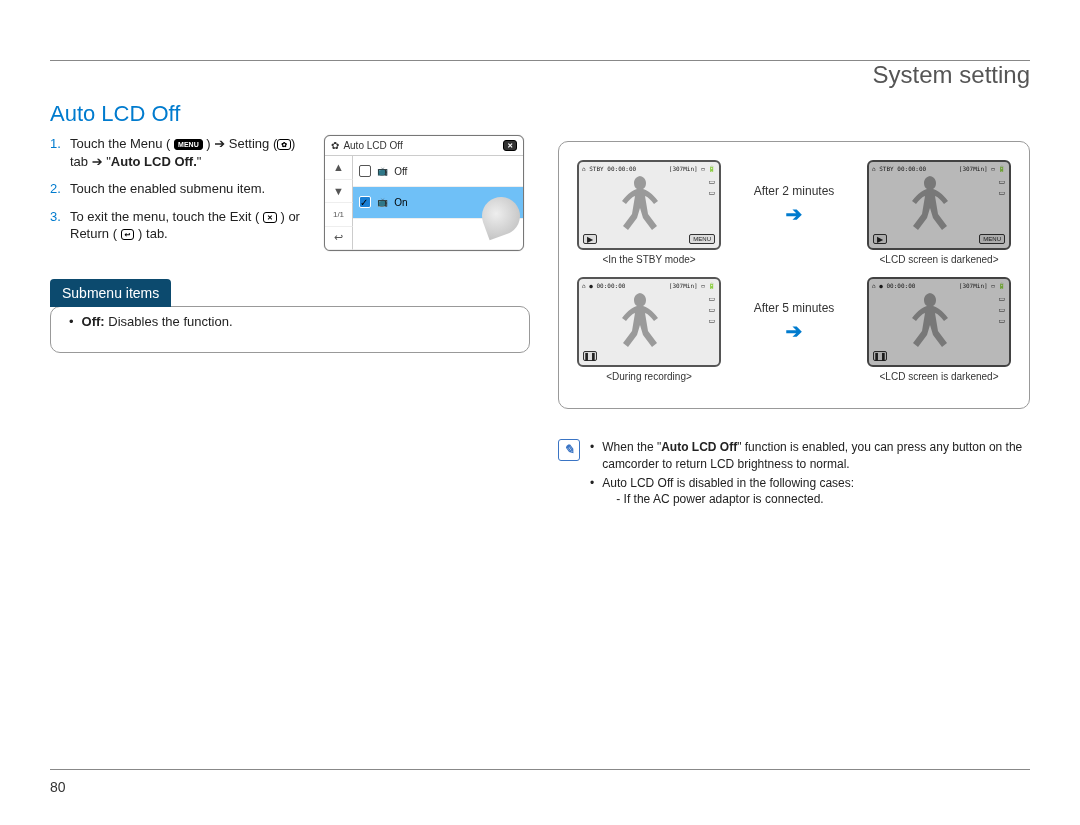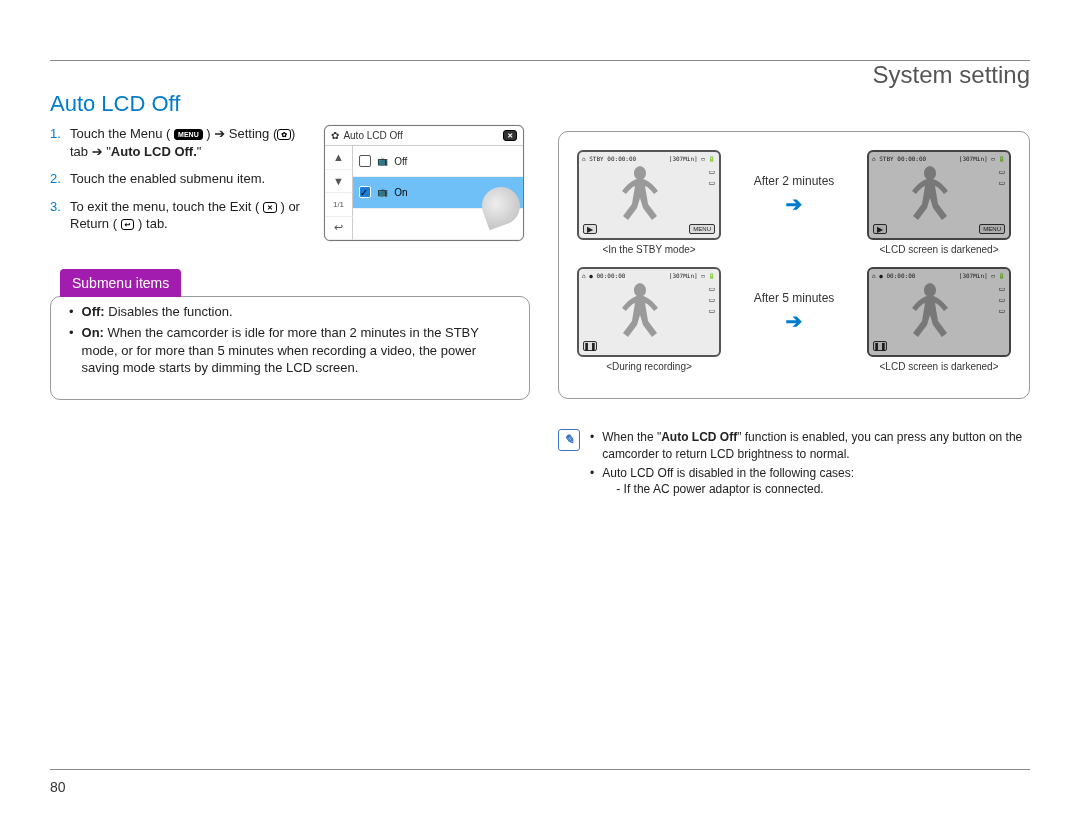--- a/index.html
+++ b/index.html
@@ -15,21 +15,21 @@
   }
   .header-line {
     border-top: 1px solid #888;
     margin-bottom: 4px;
   }
   .section-title {
     text-align: right;
     font-size: 24px;
     color: #555;
     font-weight: normal;
-    margin-bottom: 2px;
+    margin-bottom: 12px;
     margin-top: -4px;
   }
   .columns {
     display: flex;
     gap: 28px;
   }
   .col-left { width: 480px; }
   .col-right { flex: 1; padding-top: 40px; }
   h2.feature-title {
     color: #007bce;
@@ -85,24 +85,24 @@
     right:4px; top:62px;
     border-radius:50% 50% 50% 0;
     background: radial-gradient(circle at 40% 40%, #eee, #bbb);
     transform: rotate(-20deg);
   }
   .menu-wrap { position:relative; }
   
   .submenu-wrap { margin-top:26px; }
   .submenu-tab {
     display:inline-block;
-    background:#a21caf; color:#fff;
+    background:#0c4a6e; color:#fff;
     padding:6px 12px; font-size:14px;
     border-radius:4px 4px 0 0;
-    margin-left:10px;
+    margin-left:0;
   }
   .submenu-box {
     border:1px solid #999; border-radius:10px;
     padding:6px 18px 18px 18px;
     margin-top:-1px;
   }
   .submenu-box ul { list-style:none; padding:0; }
   .submenu-box li { display:flex; gap:8px; margin-bottom:4px; line-height:1.35; }
   .submenu-box li::before { content:"•"; }
 
@@ -243,23 +243,20 @@
       </div>
     </div>
 
     <div class="submenu-wrap">
       <div class="submenu-tab">Submenu items</div>
       <div class="submenu-box">
         <ul>
           <li>
               <span><span class="bold">Off:</span><span> Disables the function.</span></span>
             </li>
-          <li>
-              <span><span class="bold">On:</span><span> When the camcorder is idle for more than 2 minutes in the STBY mode, or for more than 5 minutes when recording a video, the power saving mode starts by dimming the LCD screen.</span></span>
-            </li>
         </ul>
       </div>
     </div>
   </div>
 
   <div class="col-right">
     <div class="diagram-box">
 
       <div class="diag-row">
         <div class="lcdscreen">

